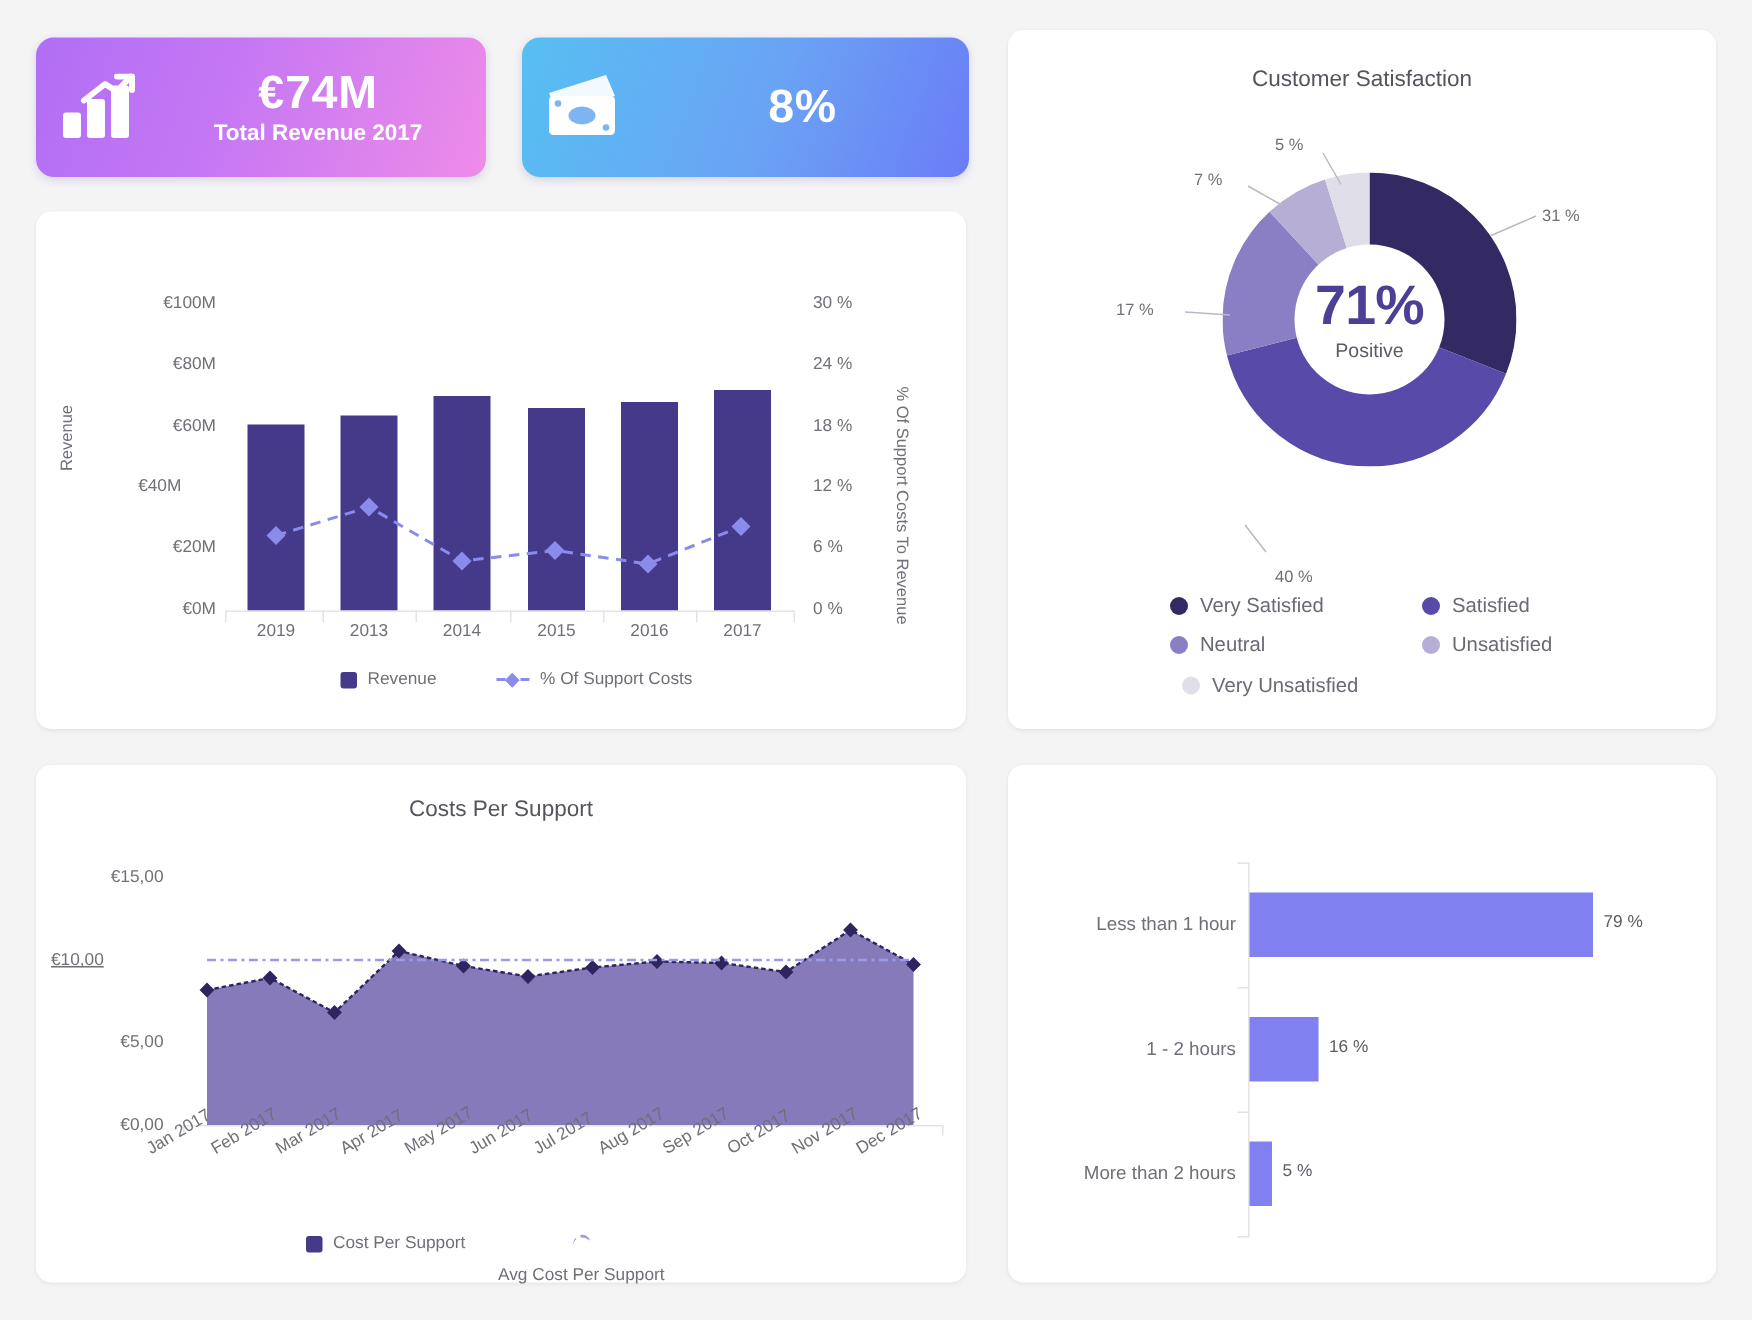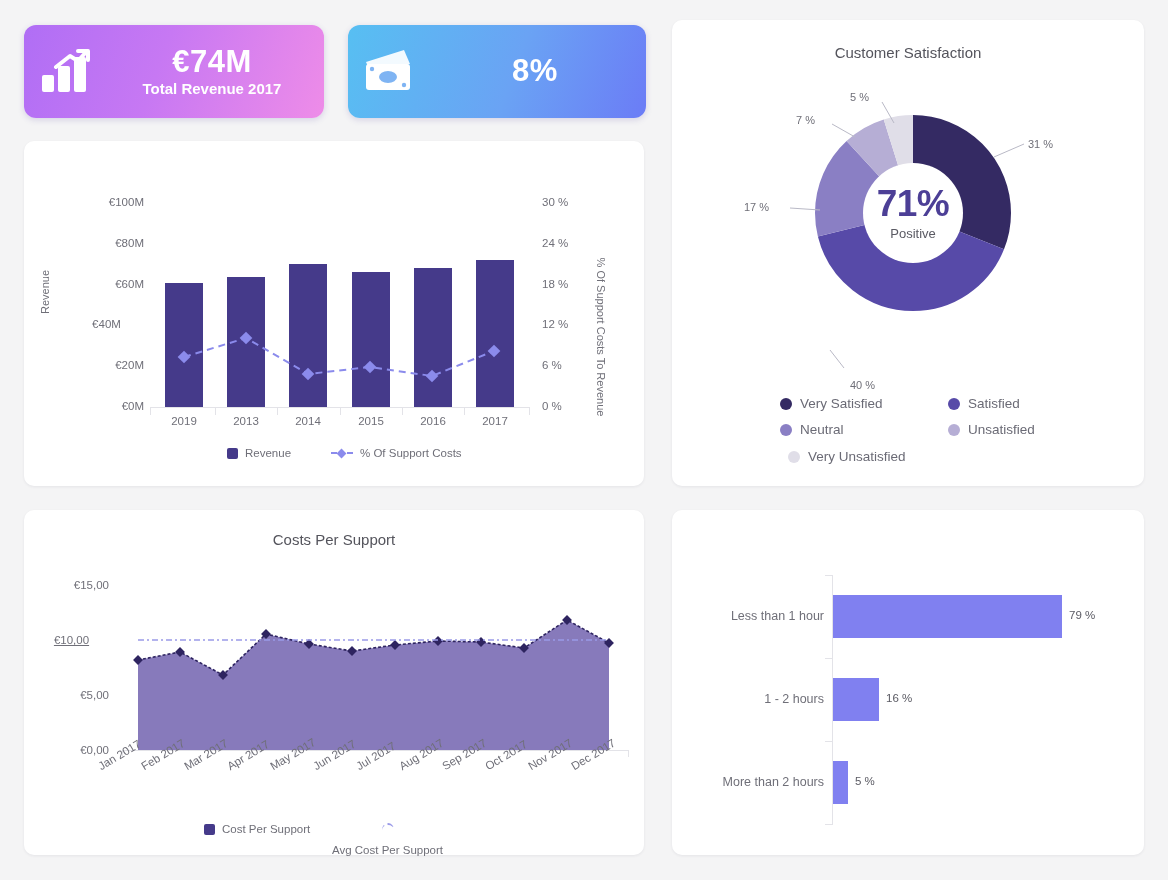--- a/index.html
+++ b/index.html
@@ -267,21 +267,21 @@
     <div class="dlegend" style="left:116px;top:429px;">
       <span class="dot" style="background:#e0dee8;"></span>
       <span>Very Unsatisfied</span>
     </div>
   </div>
 
   <div class="card" id="card-area">
     <div class="card-title" style="top:21px;">Costs Per Support</div>
 
     <div class="tick" style="left:10px;top:69px;width:75px;text-align:right;">€15,00</div>
-    <div class="tick" style="left:10px;top:124px;width:75px;text-align:center;text-decoration:underline;">€10,00</div>
+    <div class="tick" style="left:10px;top:124px;width:75px;text-align:left;text-decoration:underline;">€10,00</div>
     <div class="tick" style="left:10px;top:179px;width:75px;text-align:right;">€5,00</div>
     <div class="tick" style="left:10px;top:234px;width:75px;text-align:right;">€0,00</div>
 
     <svg class="plot" style="left:96px;top:60px;width:520px;height:190px;" viewBox="0 0 520 190">
 
       <polygon points="18,90 60,82 103,105 146,64 189,74 232,81 275,75 318,71 361,72 404,78 447,50 489,73 489,180 18,180" fill="#7d6fb5" opacity=".92"></polygon>
       <polyline points="18,90 60,82 103,105 146,64 189,74 232,81 275,75 318,71 361,72 404,78 447,50 489,73" fill="none" stroke="#2e2460" stroke-width="1.6" stroke-dasharray="3 2"></polyline>
       <g fill="#2e2460">
         <rect x="14.5" y="86.5" width="7" height="7" transform="rotate(45 18 90)"></rect>
         <rect x="56.5" y="78.5" width="7" height="7" transform="rotate(45 60 82)"></rect>

